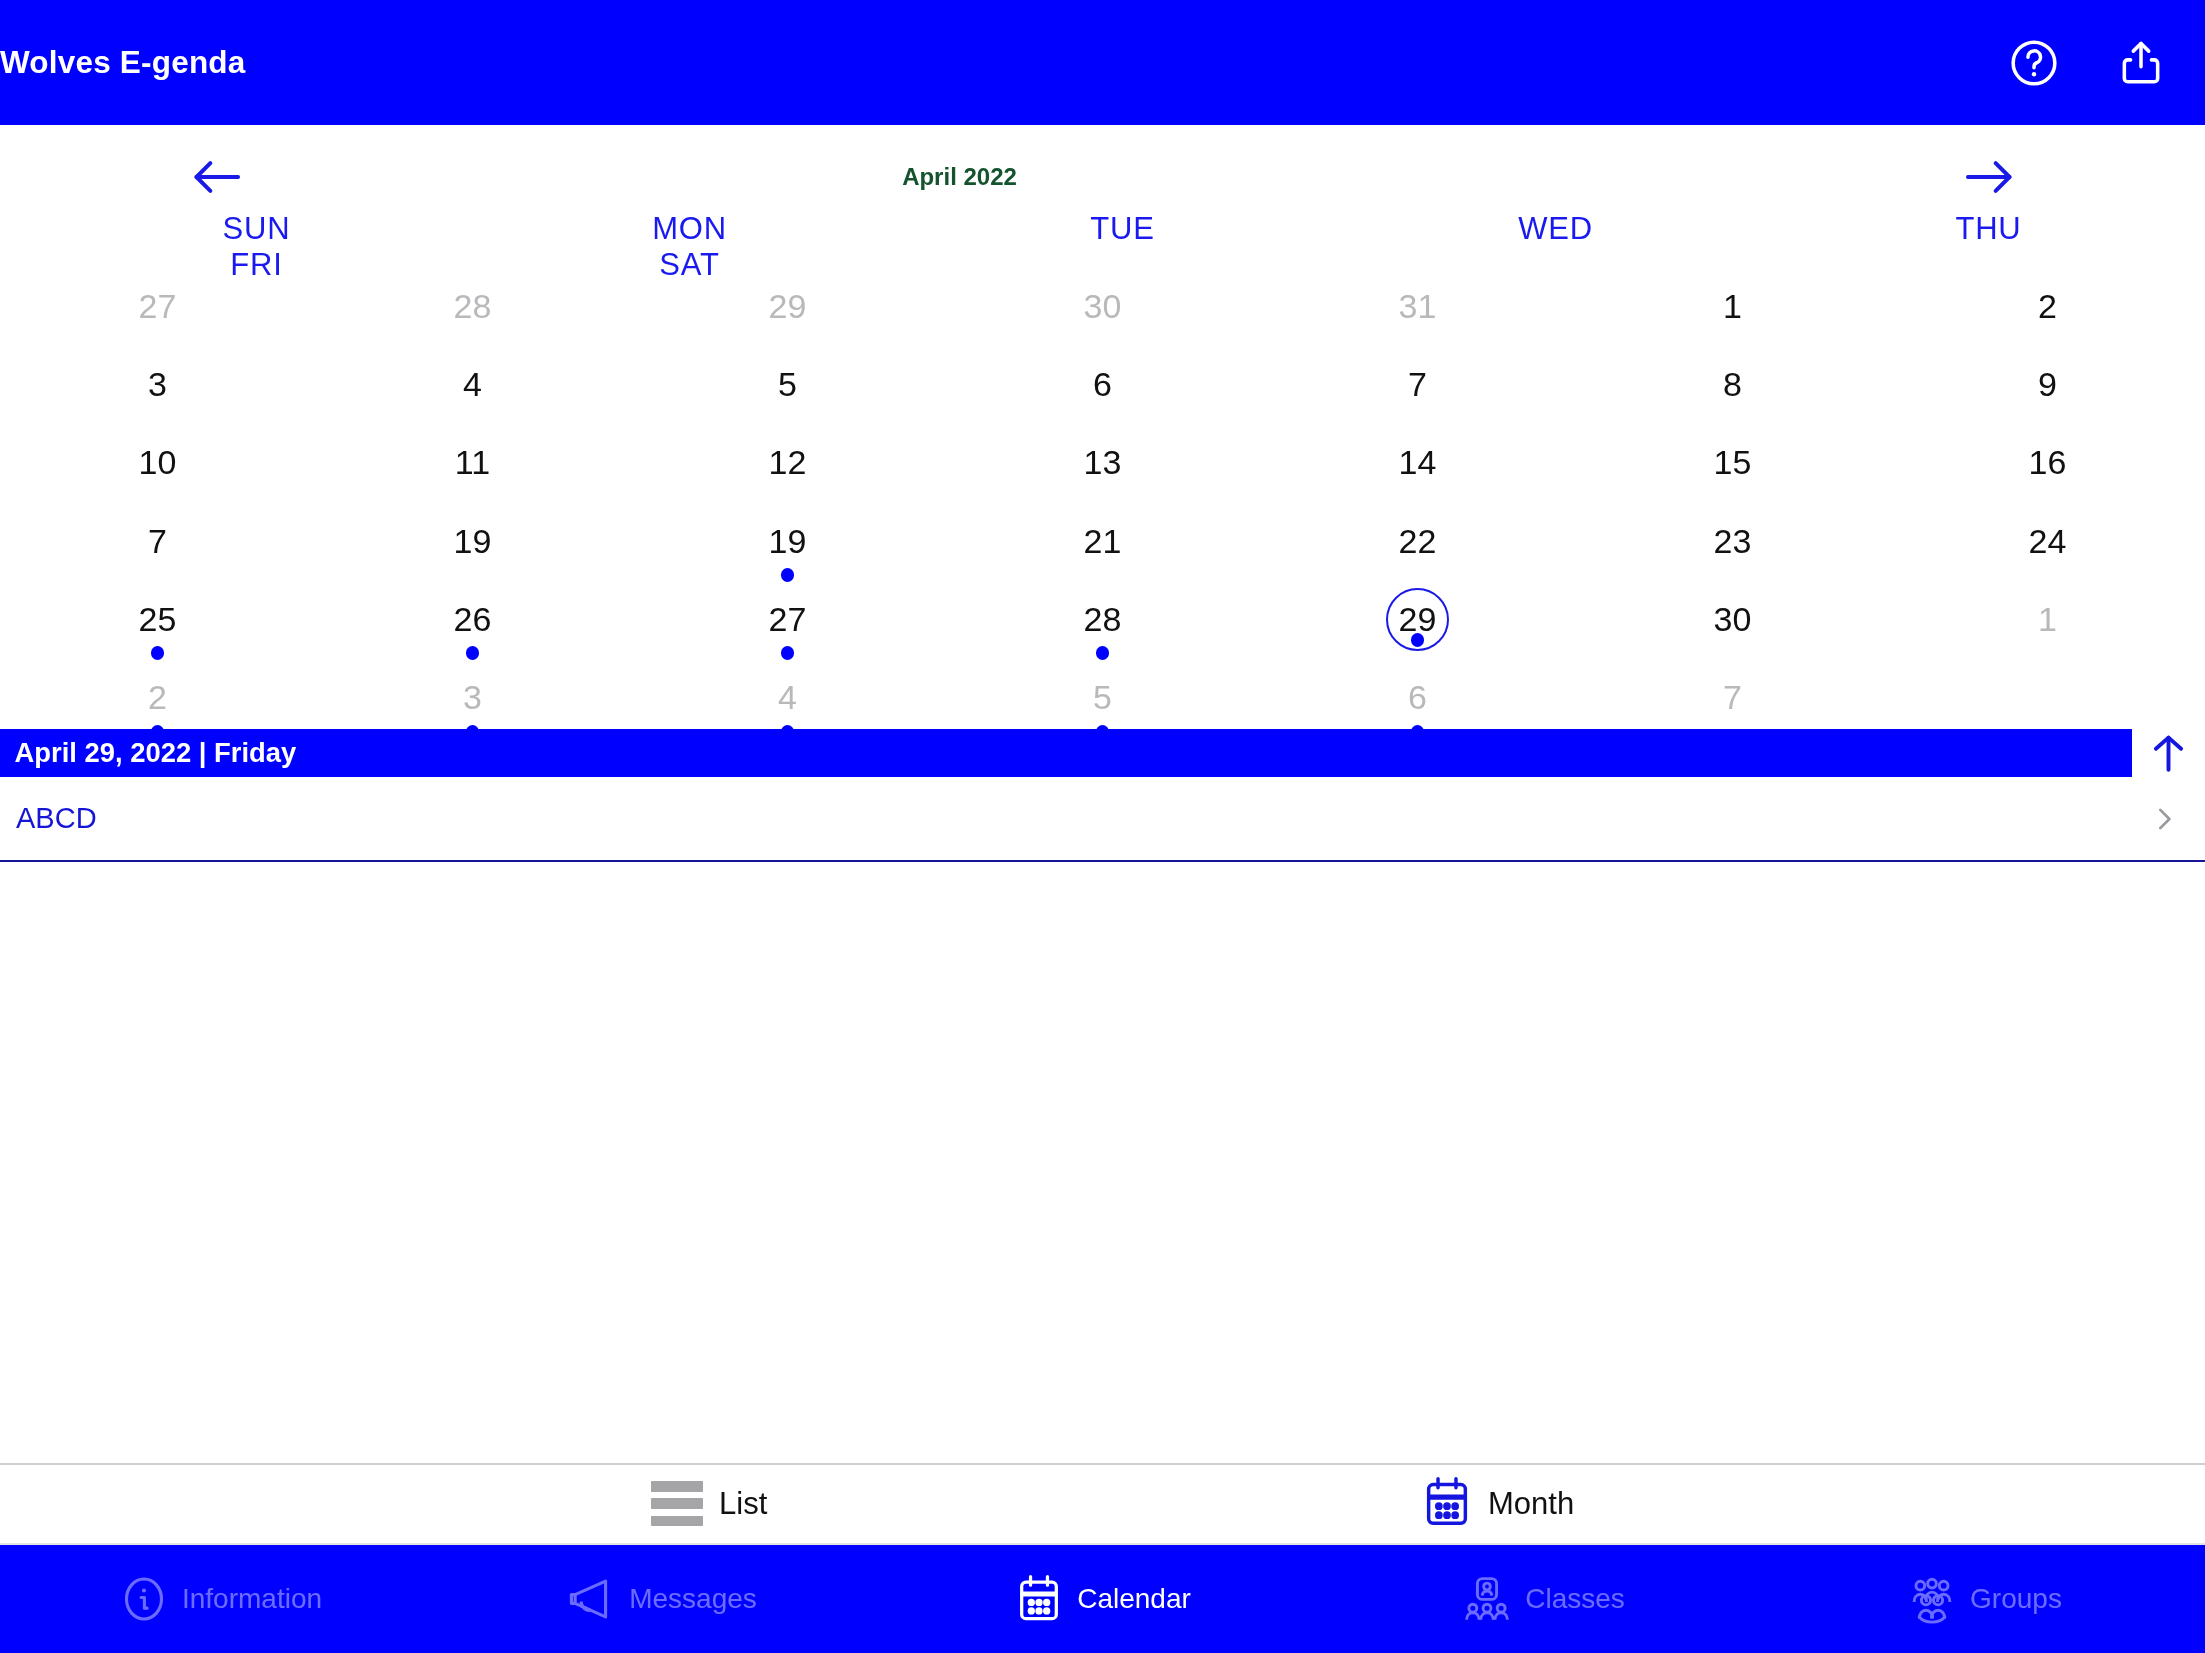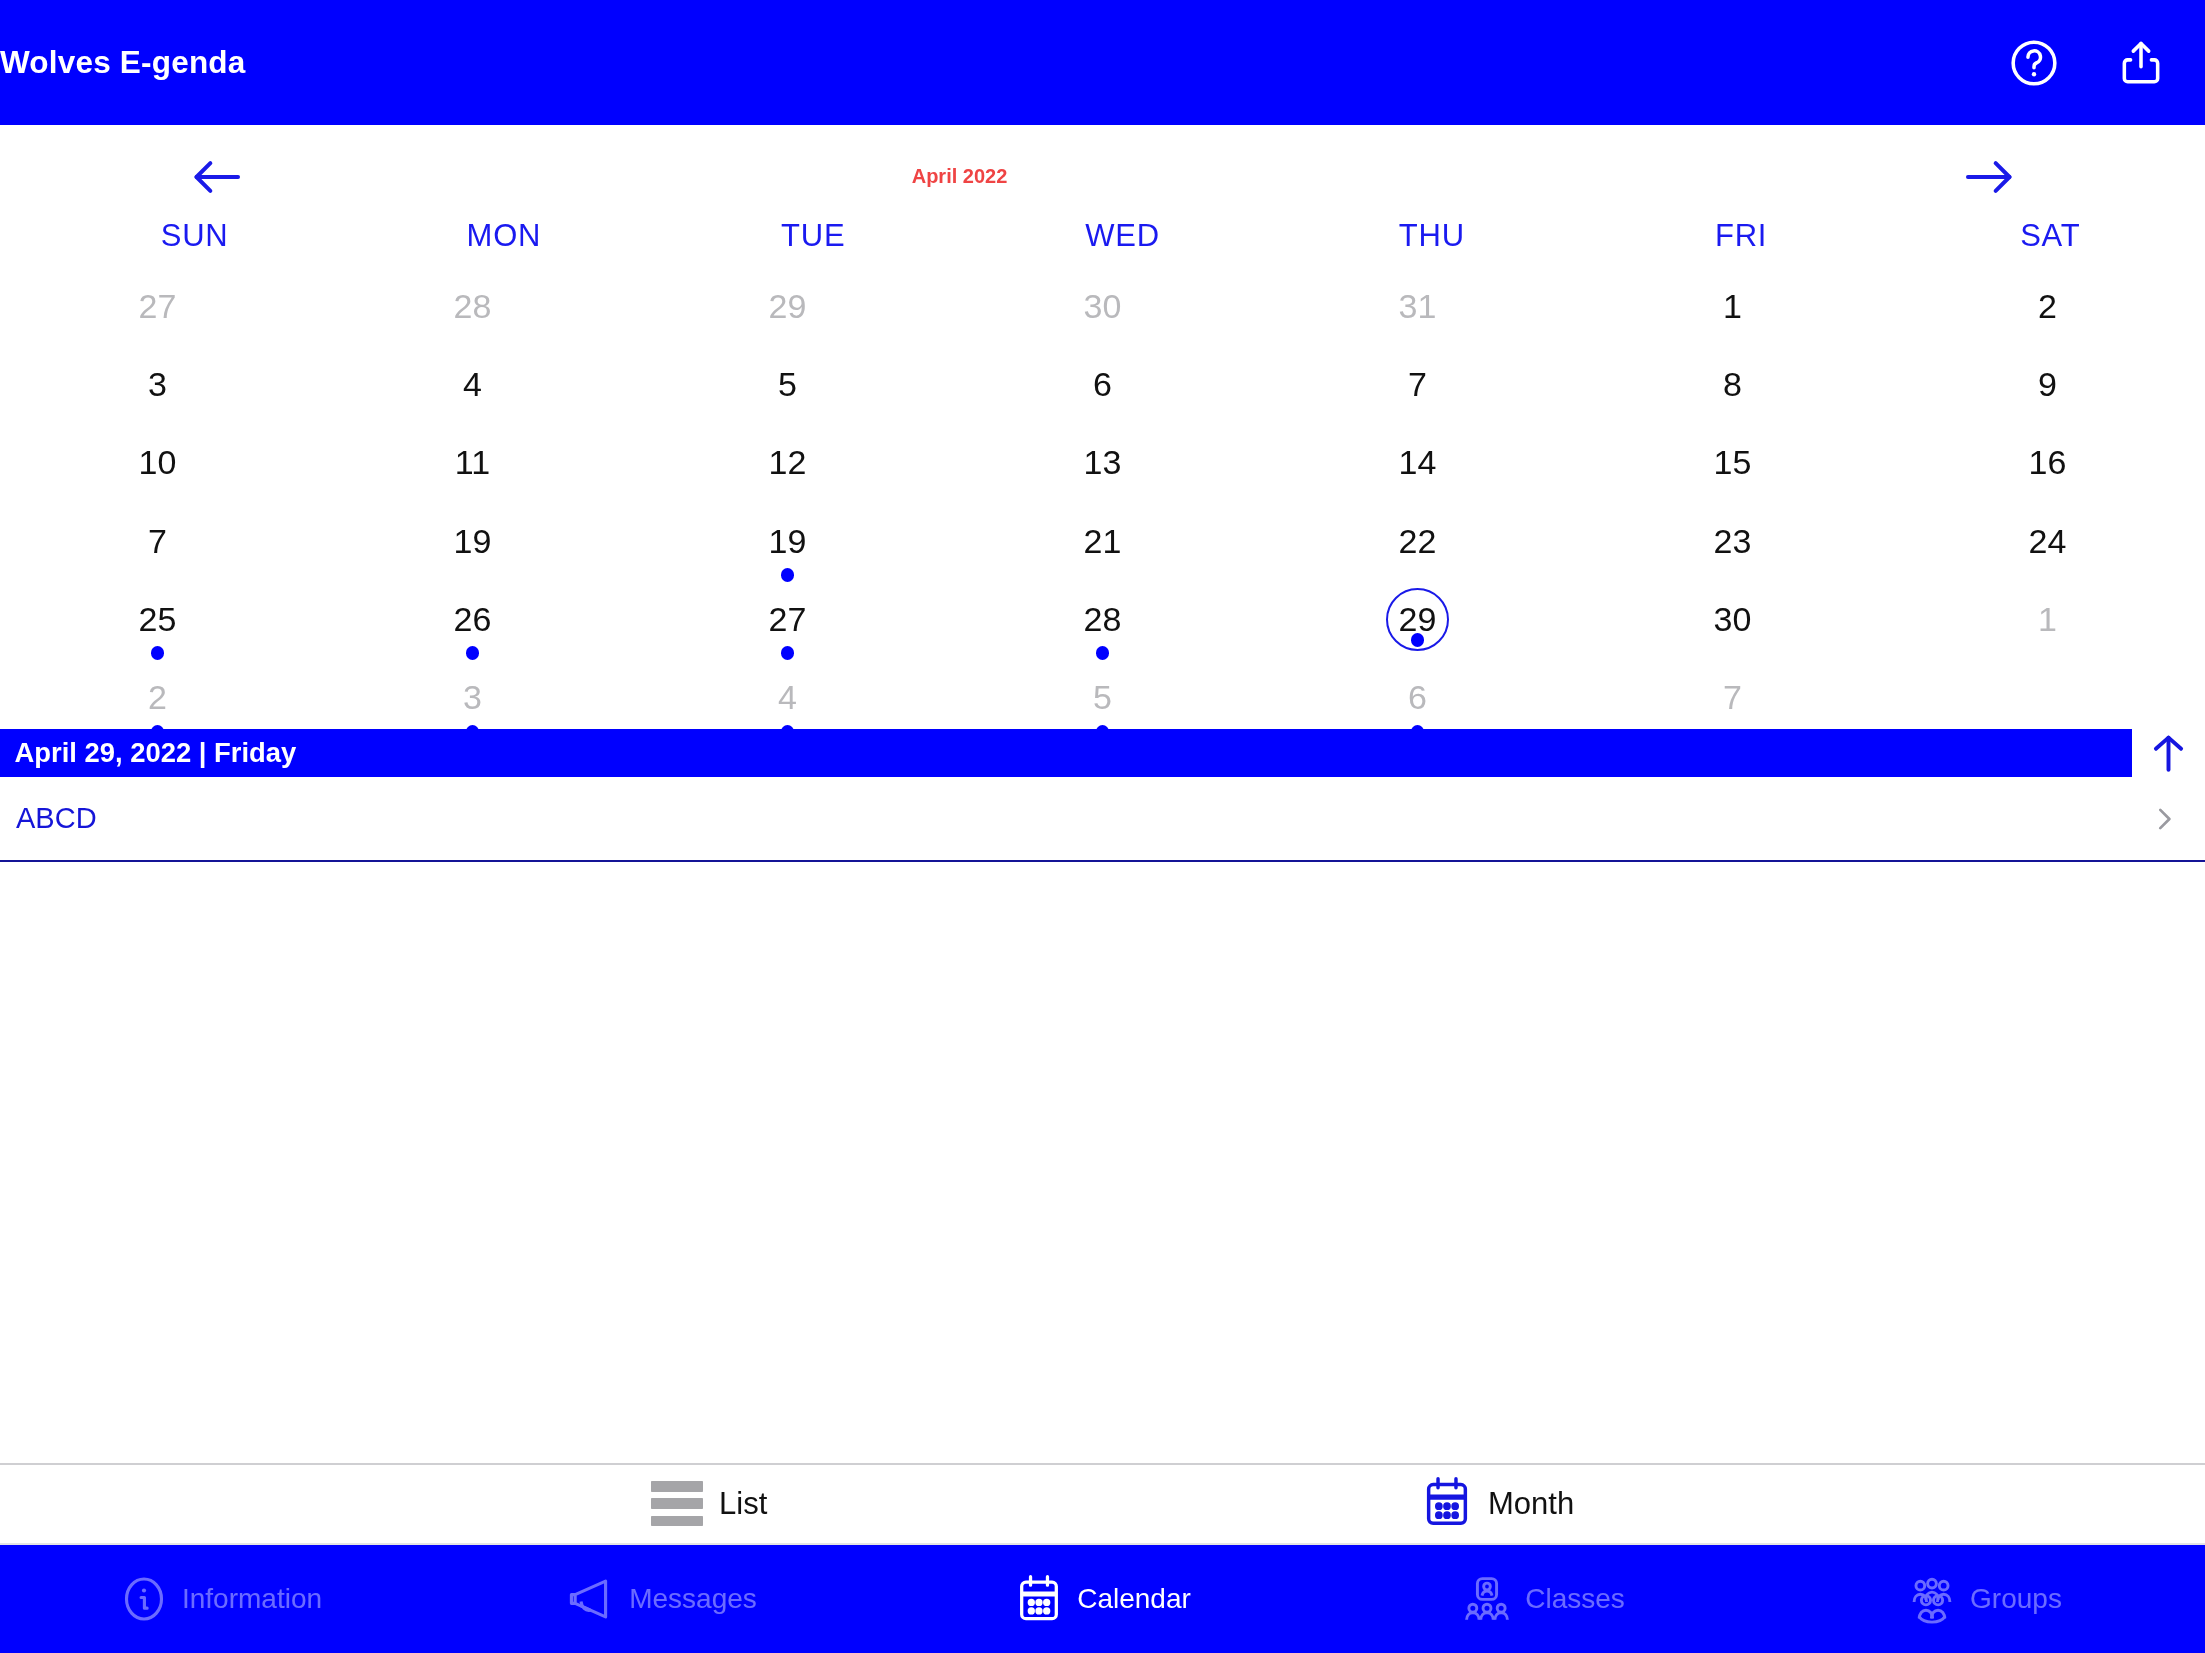--- a/index.html
+++ b/index.html
@@ -31,27 +31,27 @@
   }
   .nav-arrow {
     position:absolute; top:0; width:97px; height:71px;
     display:flex; align-items:center; justify-content:center; cursor:pointer;
   }
   .nav-prev { left:168px; }
   .nav-next { left:1941px; }
   .month-label {
     position:absolute; left:0; top:0; width:1919px; height:71px;
     display:flex; align-items:center; justify-content:center;
-    color:#ef4444; font-size:20px; font-weight:bold;
+    color:#14532d; font-size:24px; font-weight:bold;
   }
 
   
   .weekdays {
     position:absolute; top:211px; left:0; width:2205px; height:50px;
-    display:grid; grid-template-columns:repeat(7,1fr);padding-left:40px;
+    display:grid; grid-template-columns:repeat(5,1fr);padding-left:40px;
   }
   .weekday {
     display:flex; align-items:center; justify-content:center;
     color:#1a1af0; font-size:31px; font-weight:normal; letter-spacing:0.8px;
   }
 
   
   .grid {
     position:absolute; top:268px; left:0; width:2205px; height:452px;
     display:grid; grid-template-columns:repeat(7,1fr); grid-template-rows:repeat(6,1fr);

